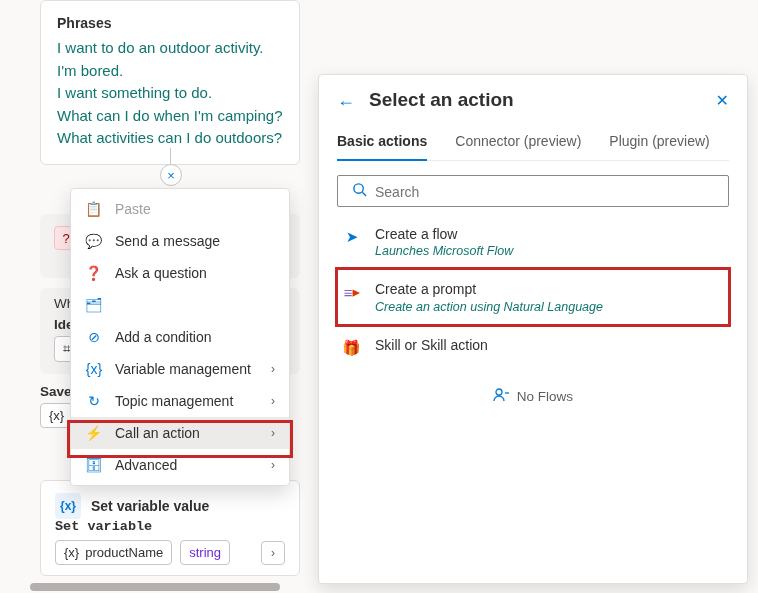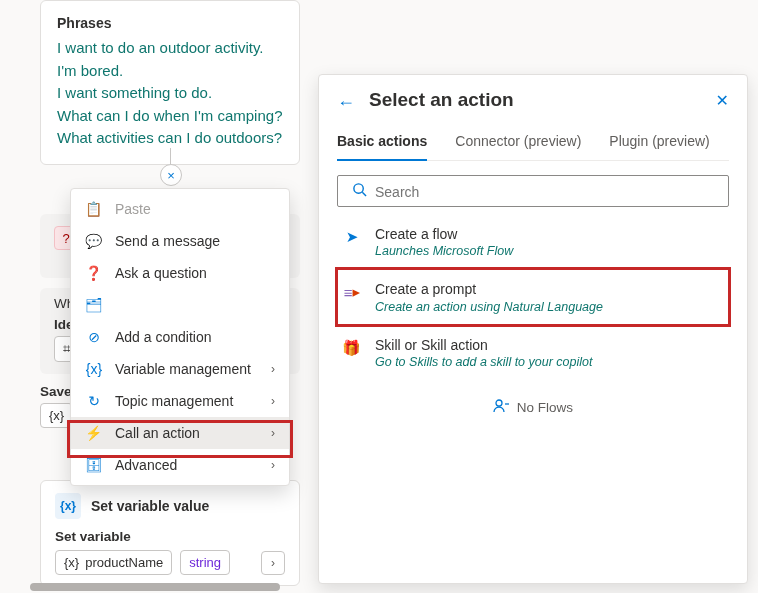--- a/index.html
+++ b/index.html
@@ -93,21 +93,21 @@
       position:absolute; left:40px; top:480px; width:260px;
       background:#fff; border:1px solid #e1dfdd; border-radius:6px;
       padding:12px 14px 10px;
     }
     .setvar-head { display:flex; align-items:center; gap:10px; font-weight:600; }
     .setvar-head .icon-box {
       width:26px; height:26px; border-radius:4px; background:#eaf3fb;
       display:flex; align-items:center; justify-content:center; color:#0078d4;
       font-weight:600; font-size:12px;
     }
-    .setvar-sub { font-weight:600; margin-top:10px; font-size:13.5px; }
+    .setvar-sub { font-weight:600; margin-top:0; font-size:13.5px;font-family:Liberation Mono, monospace; }
     .setvar-row { display:flex; gap:8px; margin-top:6px; align-items:center; }
     .pill { border:1px solid #c8c6c4; border-radius:4px; padding:4px 8px; font-size:13px; background:#fff; display:inline-flex; align-items:center; gap:6px;}
     .arrow-btn {
       width:24px;height:24px;border:1px solid #c8c6c4;border-radius:4px;
       display:flex;align-items:center;justify-content:center;background:#fff;font-size:12px;color:#605e5c;
     }
 
     
     .context-menu {
       position: absolute;
@@ -323,21 +323,20 @@
       <span class="ricon" style="color:#8764b8">≡<span style="color:#d83b01">▸</span></span>
       <div>
         <div class="rtitle">Create a prompt</div>
         <div class="rdesc">Create an action using Natural Language</div>
       </div>
     </div>
     <div class="rp-item">
       <span class="ricon">🎁</span>
       <div>
         <div class="rtitle">Skill or Skill action</div>
-        <div class="rdesc">Go to Skills to add a skill to your copilot</div>
       </div>
     </div>
   </div>
   <div class="rp-empty">
     <span class="eicon">
       <svg width="16" height="16" viewBox="0 0 16 16" fill="none" stroke="#0078d4" stroke-width="1.3">
           <circle cx="6" cy="5" r="3"></circle>
           <path d="M1 14c0-3 2.5-5 5-5s5 2 5 5"></path>
           <line x1="12" y1="6" x2="16" y2="6"></line>
           <line x1="14" y1="4" x2="14" y2="8" stroke="#faf9f8" stroke-width="0"></line>

